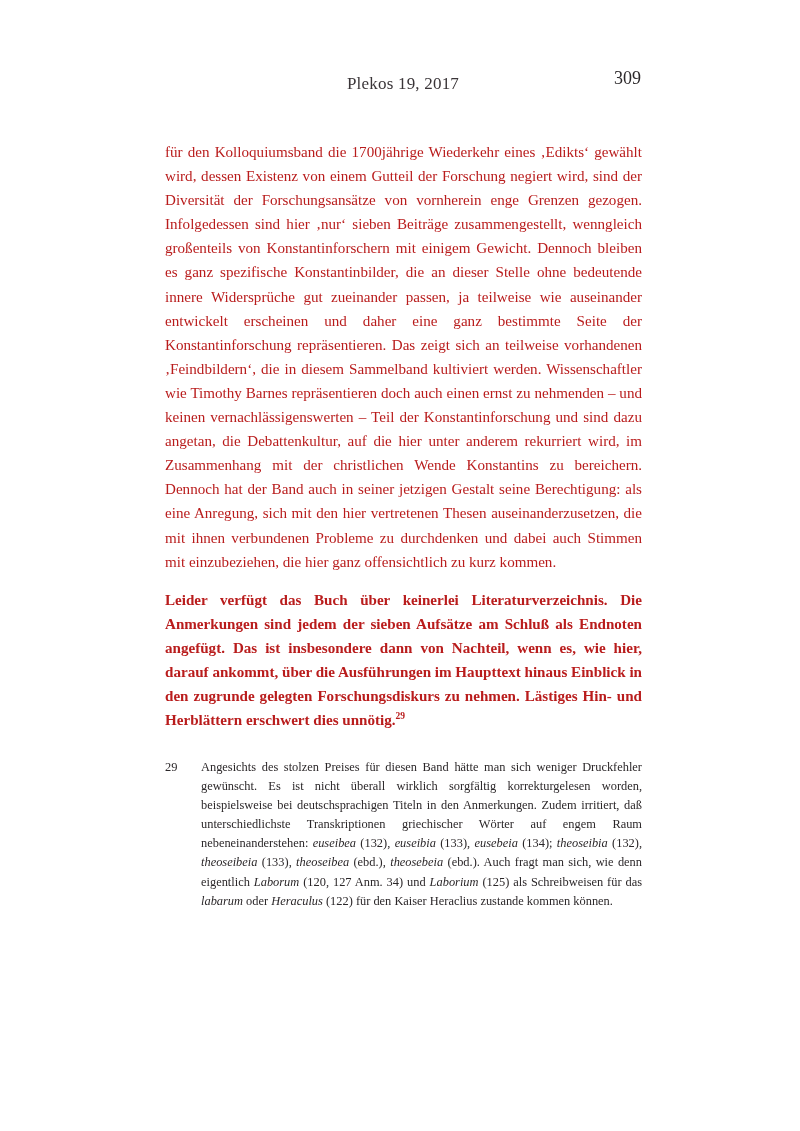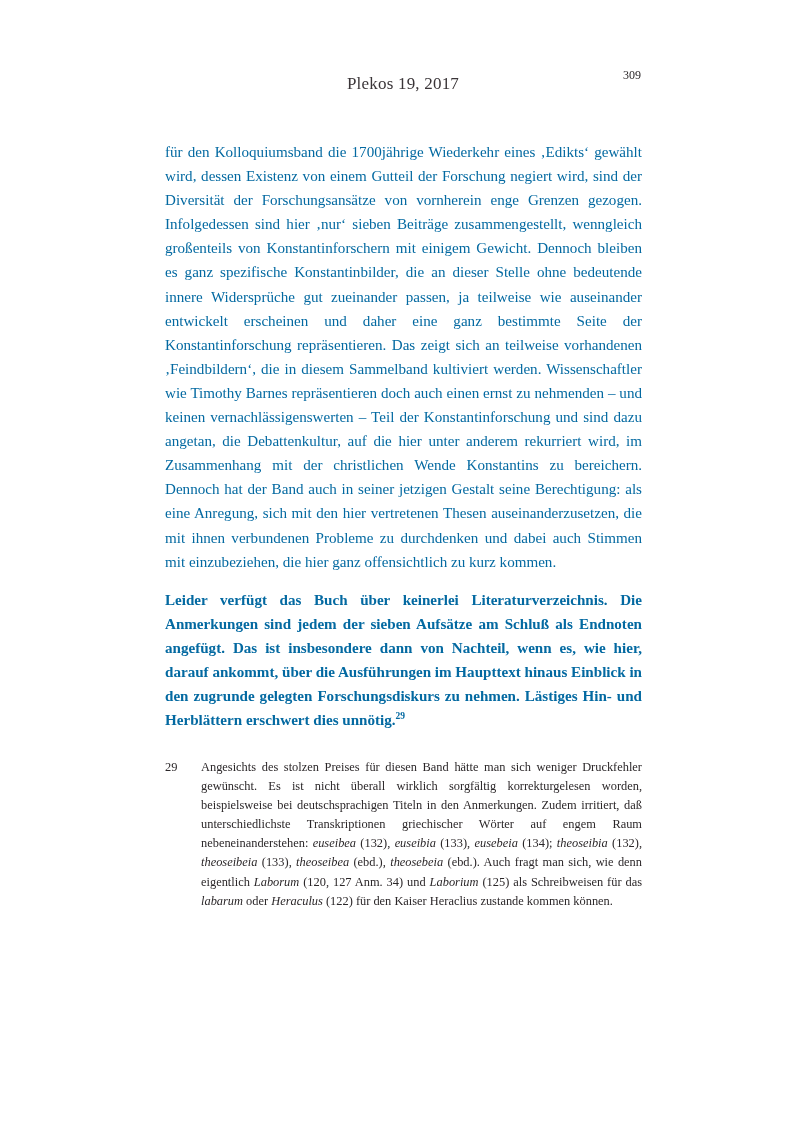--- a/index.html
+++ b/index.html
@@ -36,40 +36,40 @@
     text-align: center;
     font-size: 17px;
     letter-spacing: 0.2px;
     color: #3a3538;
   }
 
   .running-head-folio {
     position: absolute;
     right: 0;
     top: 0;
-    font-size: 12px;
+    font-size: 18px;
     color: #2c282a;
   }
 
   
   .textblock {
     position: absolute;
     left: 165px;
     top: 140px;
     width: 477px;
   }
 
   .body-par {
     margin: 0 0 14px 0;
     font-size: 15.1px;
     line-height: 24.1px;
     text-align: justify;
     text-justify: inter-word;
     hyphens: manual;
-    color: #0369a1;
+    color: #b91c1c;
   }
 
   .body-par:last-child {
     margin-bottom: 0;
     font-weight: bold;
   }
 
   sup.fn-ref {
     font-size: 0.63em;
     vertical-align: super;

